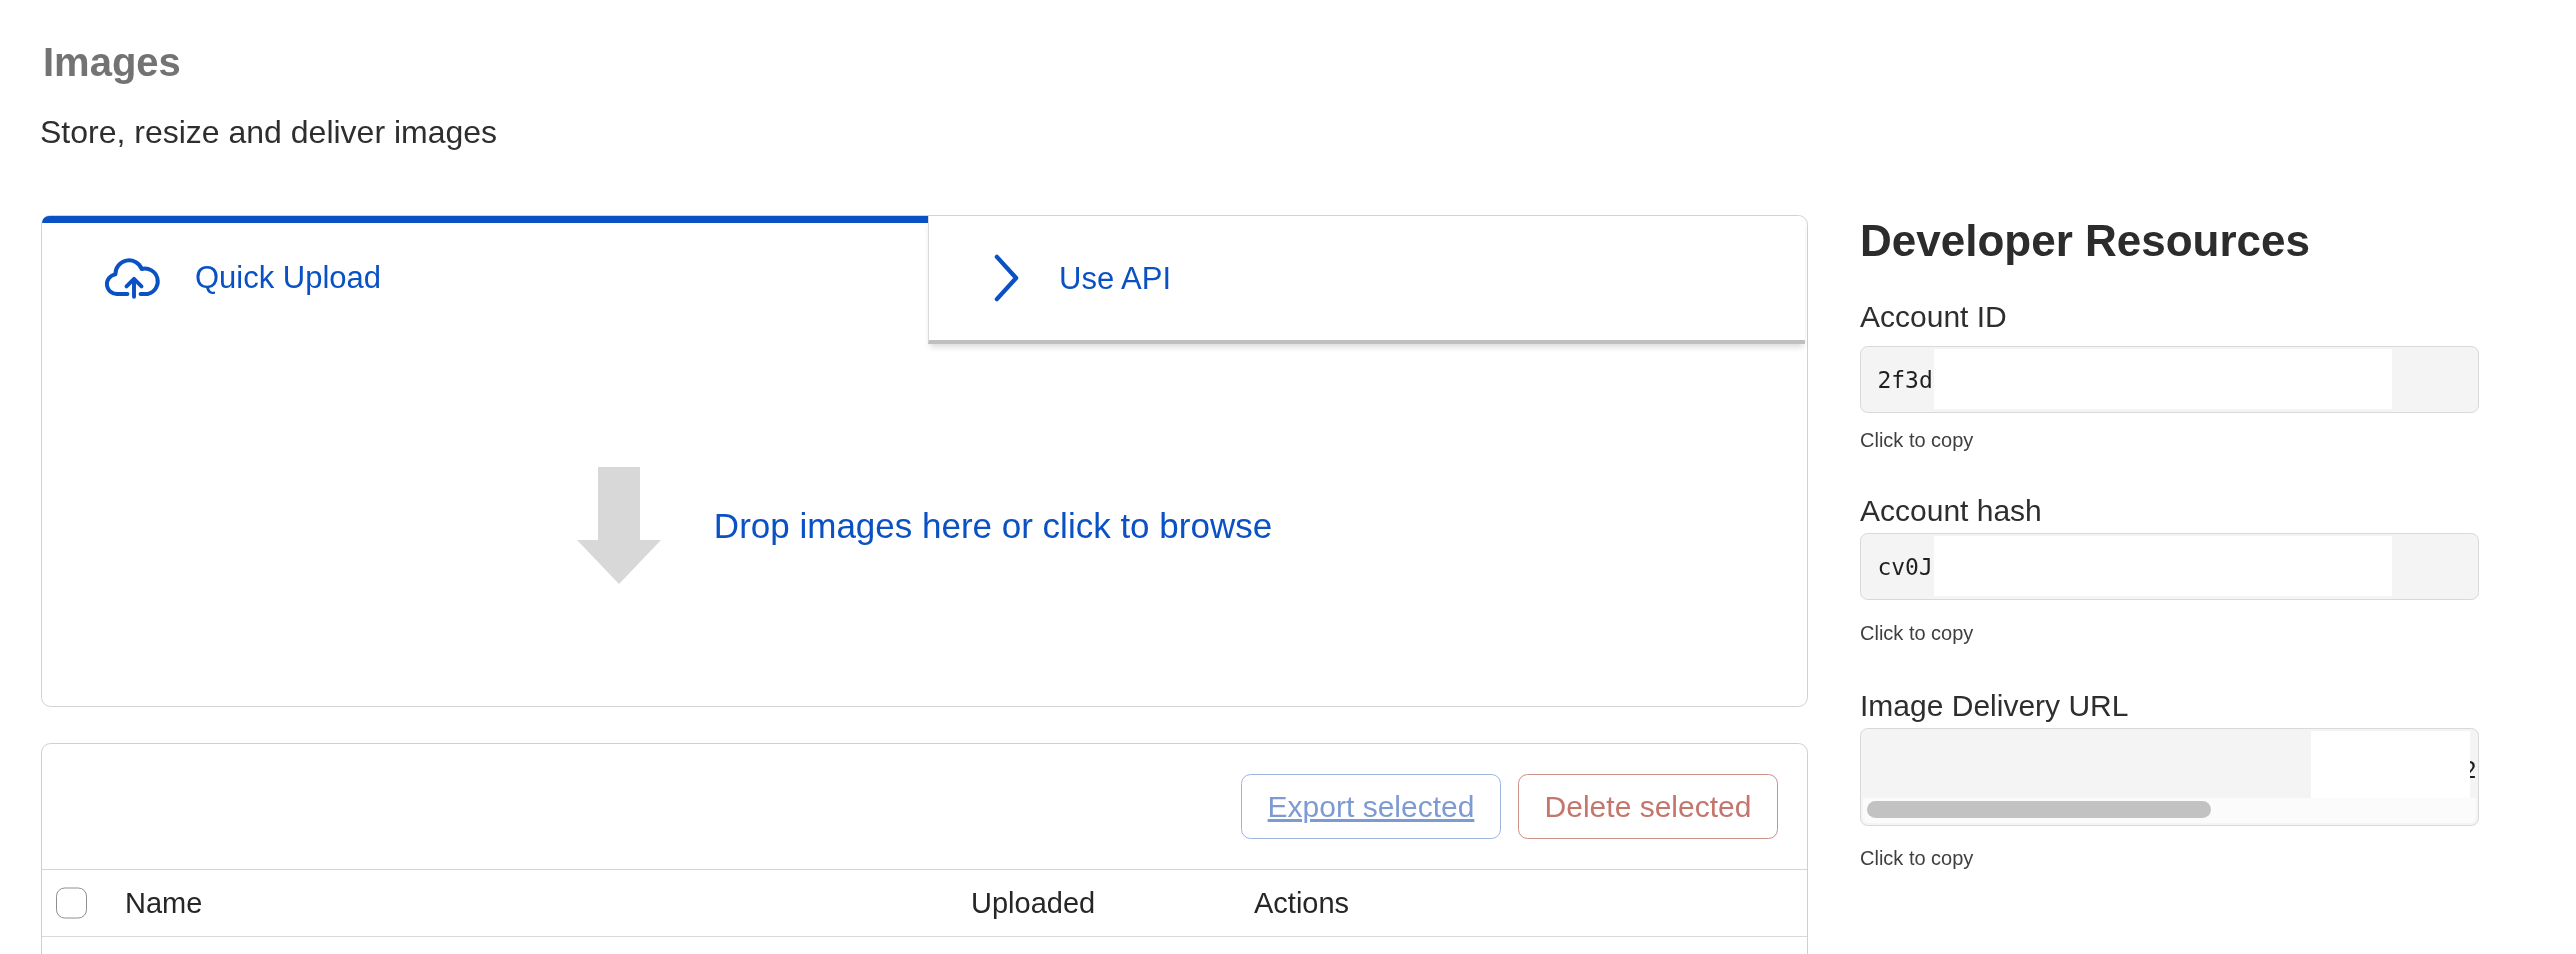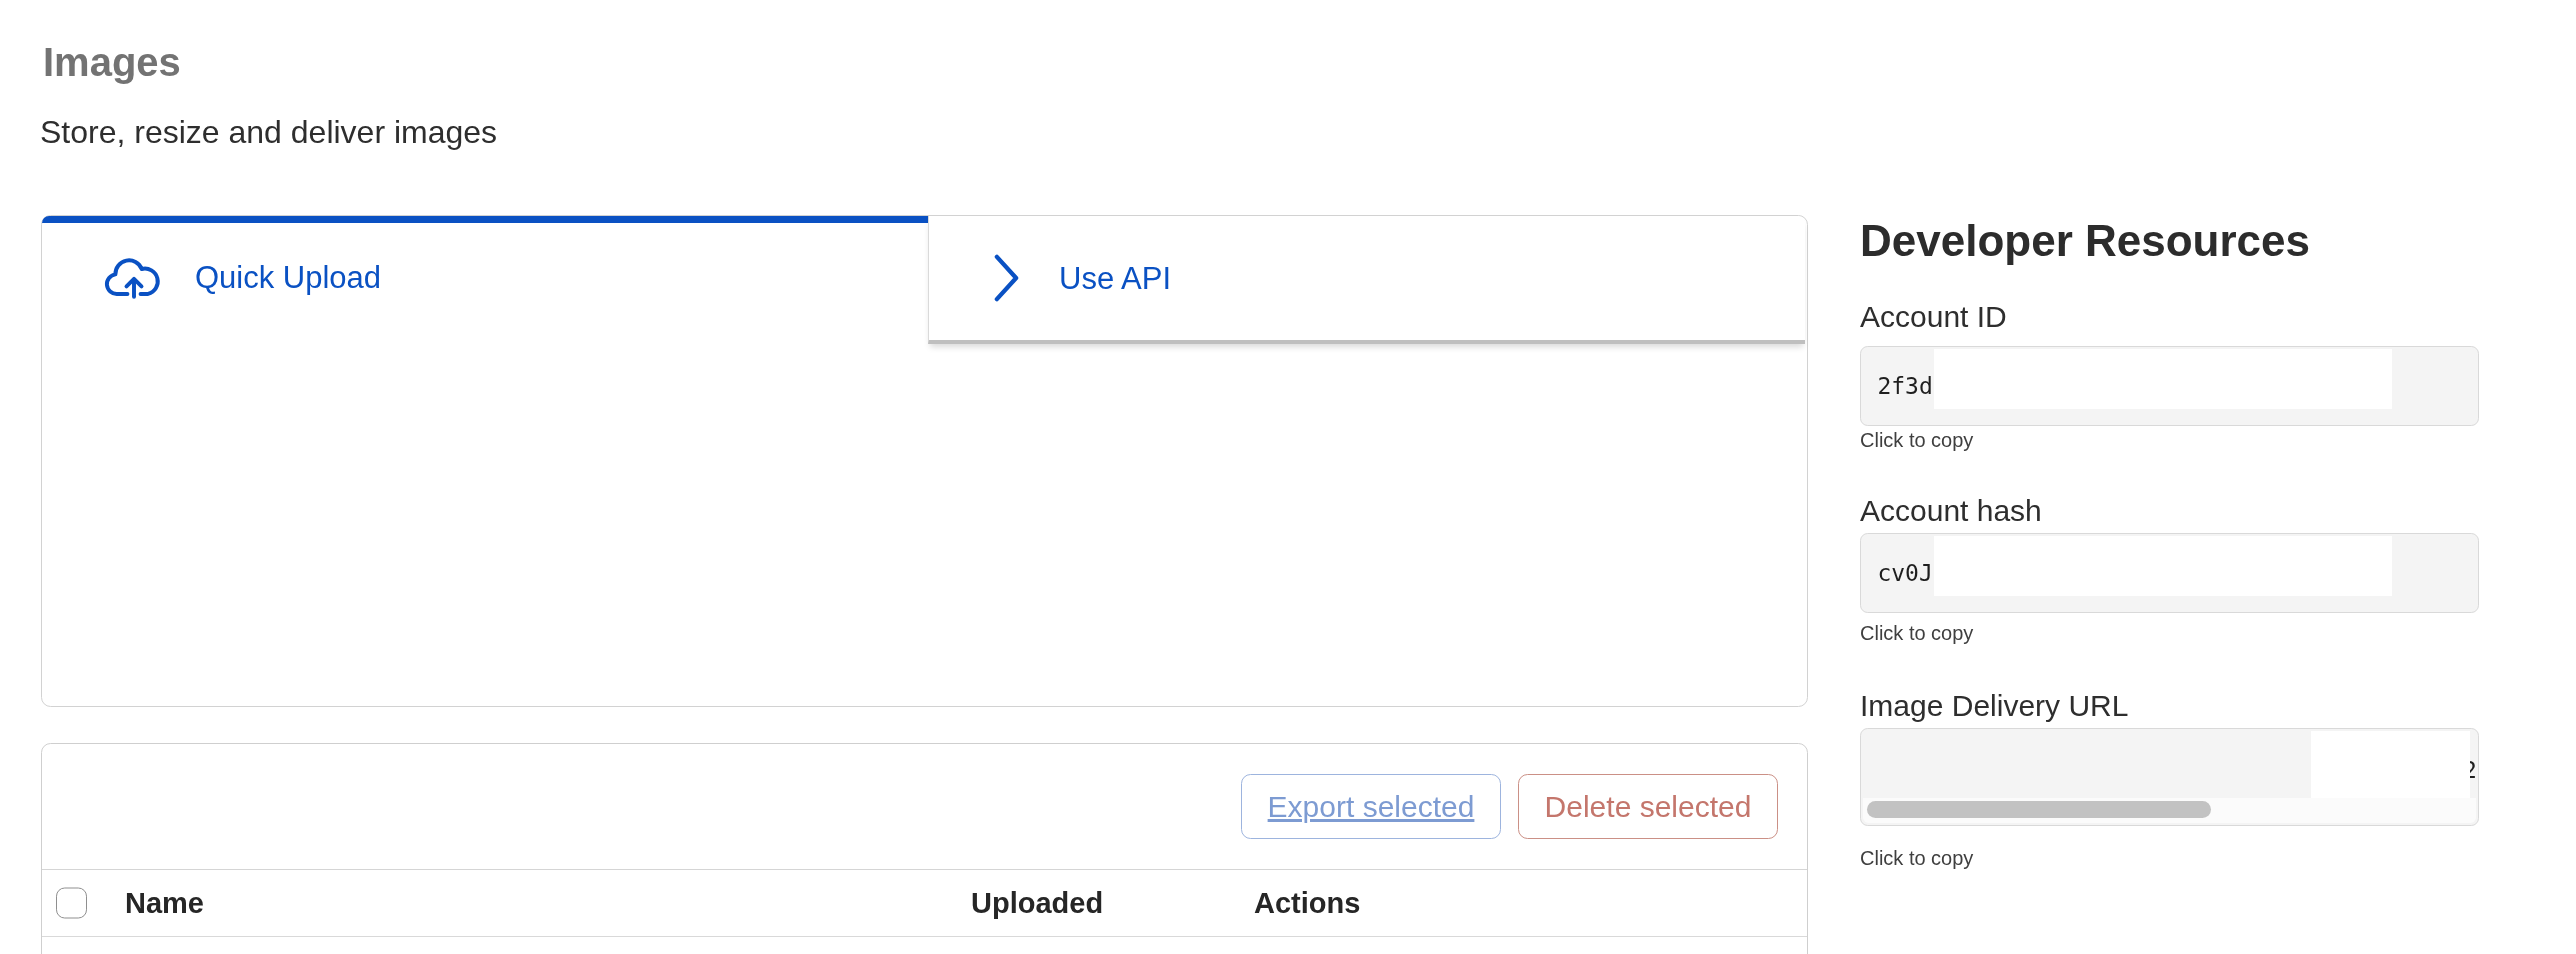--- a/index.html
+++ b/index.html
@@ -69,21 +69,21 @@
     background: #fff; border-radius: 9.6px; font-size: 30px;
     font-family: "Liberation Sans", sans-serif; cursor: pointer;
     display: flex; align-items: center; justify-content: center; line-height: 1;
   }
   .btn-export { left: 1199px; border: 1.9px solid #9db4de; color: #7d9bd2; text-decoration: underline; }
   .btn-delete { left: 1476px; border: 1.9px solid #cb9086; color: #c4766c; }
 
   .thead { position: relative; height: 67px; border-bottom: 1.9px solid #d9d9d9; }
   .thead .cell {
     position: absolute; top: 50%; transform: translateY(-50%);
-    font-size: 29px; font-weight: 700; color: #262626; line-height: 1;
+    font-size: 29px; font-weight: 400; color: #262626; line-height: 1;
   }
   .checkbox {
     position: absolute; left: 13.5px; top: 50%; transform: translateY(-50%);
     width: 31px; height: 31px; border: 1.9px solid #8f8f8f; border-radius: 8.7px; background: #fff;
     cursor: pointer;
   }
   .col-name { left: 83px; }
   .col-uploaded { left: 929px; }
   .col-actions { left: 1212px; }
 
@@ -92,21 +92,21 @@
   .sidebar h2 {
     position: absolute; left: 0; top: 1.9px;
     font-size: 44px; font-weight: 600; color: #2c2c2c; line-height: 1.1;
   }
   .field-label { position: absolute; left: 0; font-size: 30px; color: #2e2e2e; line-height: 1; }
   .label-1 { top: 87px; }
   .label-2 { top: 281px; }
   .label-3 { top: 476px; }
 
   .copybox {
-    position: absolute; left: 0; width: 619px; height: 80px;
+    position: absolute; left: 0; width: 619px; height: 67px;
     background: #f4f4f4; border: 1.9px solid #d9d9d9; border-radius: 7.7px; cursor: pointer;
   }
   .copybox-1 { top: 131px; }
   .copybox-2 { top: 318px; }
   .copybox-3 { top: 513px; height: 98px; }
 
   .mono {
     position: absolute; left: 16.4px; top: 50%; transform: translateY(-50%);
     font-family: "DejaVu Sans Mono", monospace; font-size: 23px; color: #1f1f1f;
     white-space: nowrap; line-height: 1;
@@ -157,20 +157,27 @@
     <div class="tab tab-quick">
       <svg class="icon-svg" width="60" height="48" viewBox="0 0 64 50" fill="none" stroke="#0a51c3" stroke-width="4.2" stroke-linecap="round" stroke-linejoin="round">
         <path d="M25 42 H14 A10.5 10.5 0 0 1 12.2 21.1 A14.5 14.5 0 0 1 40.2 15.4 A11.5 11.5 0 0 1 47 42 H39"></path>
         <path d="M32 45 V27"></path>
         <path d="M24 34 L32 26 L40 34"></path>
       </svg>
       <span class="tab-label">Quick Upload</span>
     </div>
   </div>
 
+  <div class="dropzone">
+    <div class="drop-arrow">
+      <div class="stem"></div>
+      <div class="head"></div>
+    </div>
+    <span class="drop-text">Drop images here or click to browse</span>
+  </div>
 </div>
 
 <div class="table-card">
   <div class="toolbar">
     <button class="btn btn-export">Export selected</button>
     <button class="btn btn-delete">Delete selected</button>
   </div>
   <div class="thead">
     <span class="checkbox"></span>
     <span class="cell col-name">Name</span>

